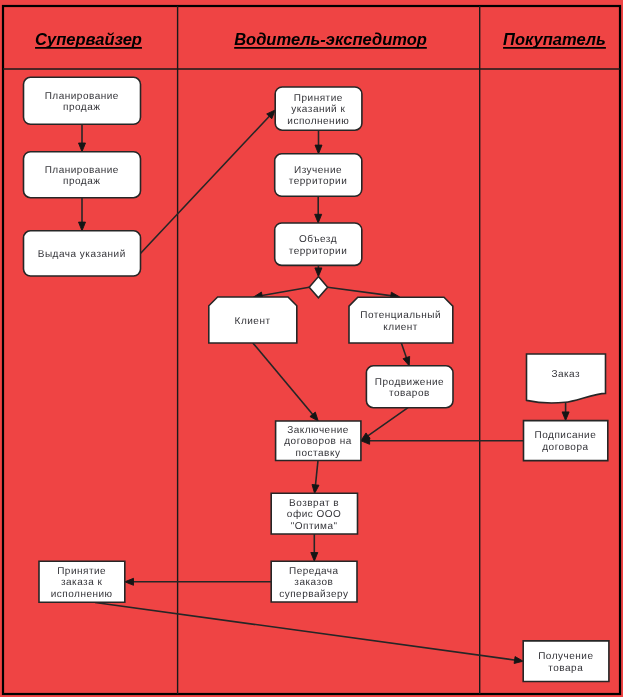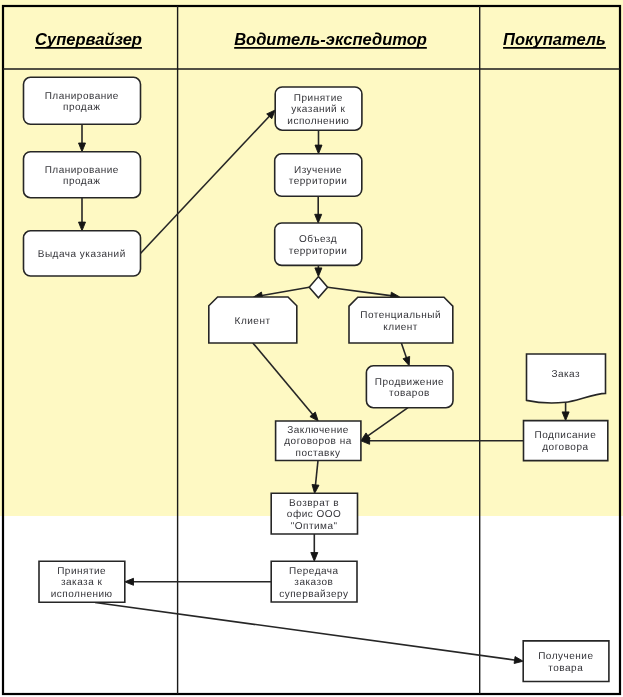--- a/index.html
+++ b/index.html
@@ -1,19 +1,19 @@
 <!DOCTYPE html>
 <html style="background: rgb(255, 255, 255);"><head>
 <meta charset="utf-8">
 <title>Process flowchart</title>
 <style>
   html, body { margin:0; padding:0; background:#ffffff; }
   body { width:623px; height:697px; overflow:hidden;
          font-family:"Liberation Sans", sans-serif; }
-  #stage { position:relative; width:623px; height:516px; background:#fef9c3; }
+  #stage { position:relative; width:623px; height:697px; background:#ef4444; }
   #chart { position:absolute; top:0; left:0; display:block; filter:saturate(1); }
 
   .table-frame   { fill:none; stroke:#000000; stroke-width:2.2; }
   .table-divider { fill:none; stroke:#1a1a1a; stroke-width:1.4; }
 
   .lane-title { font-family:"Liberation Sans", sans-serif; font-weight:bold;
                 font-style:italic; font-size:16.5px; fill:#000000;
                 text-anchor:middle; }
   .lane-title-rule { stroke:#000000; stroke-width:1.6; }
 

